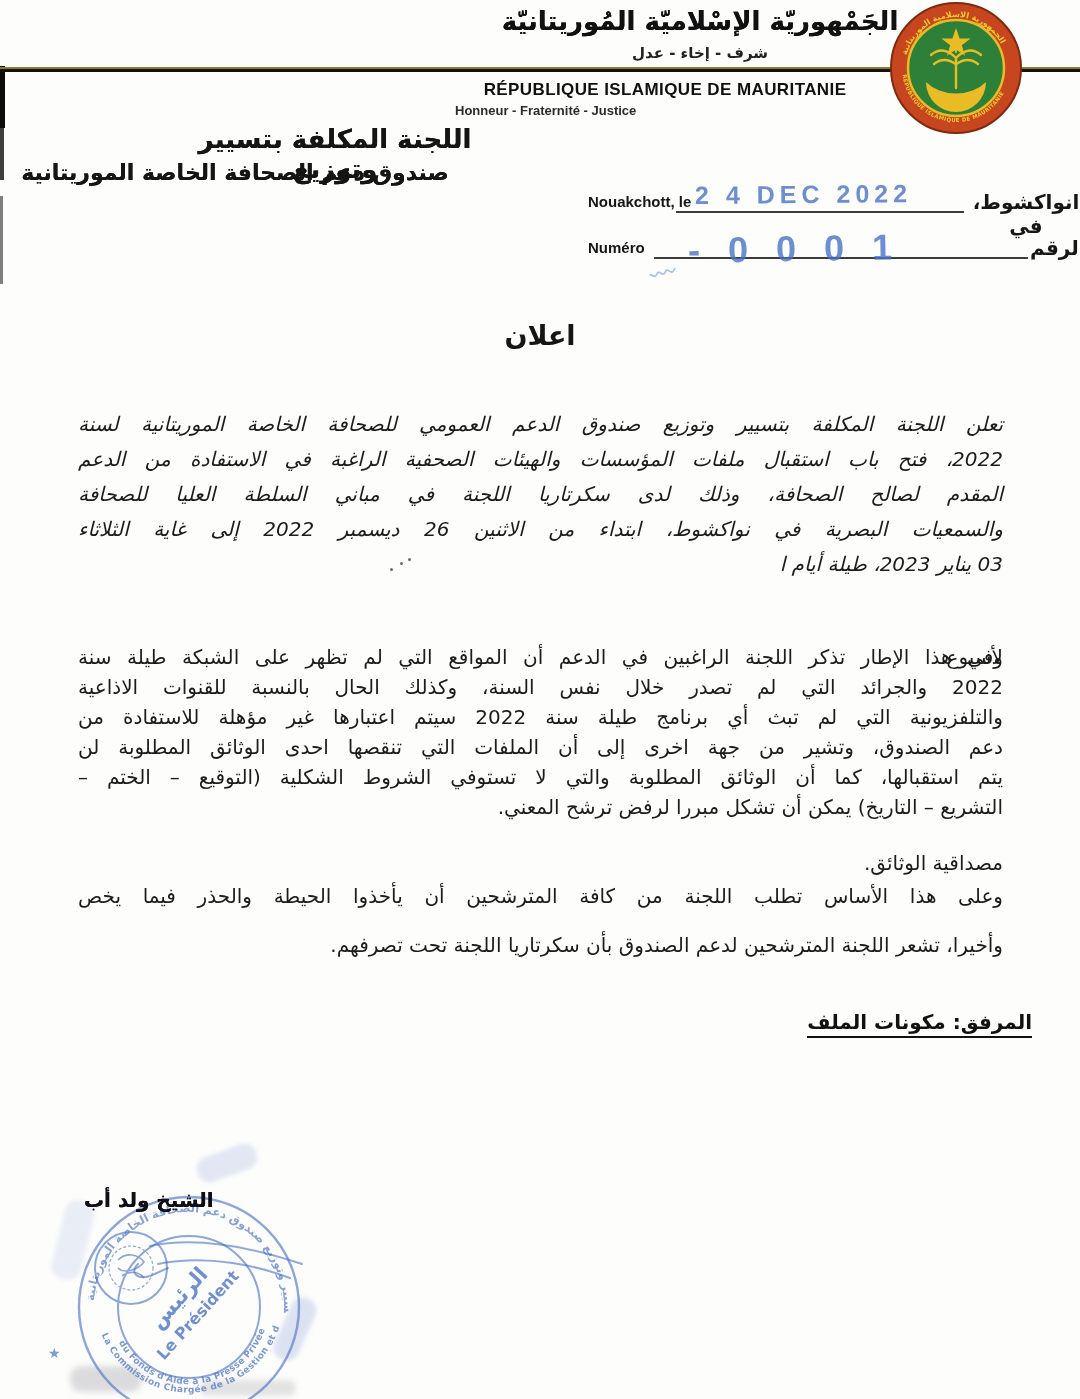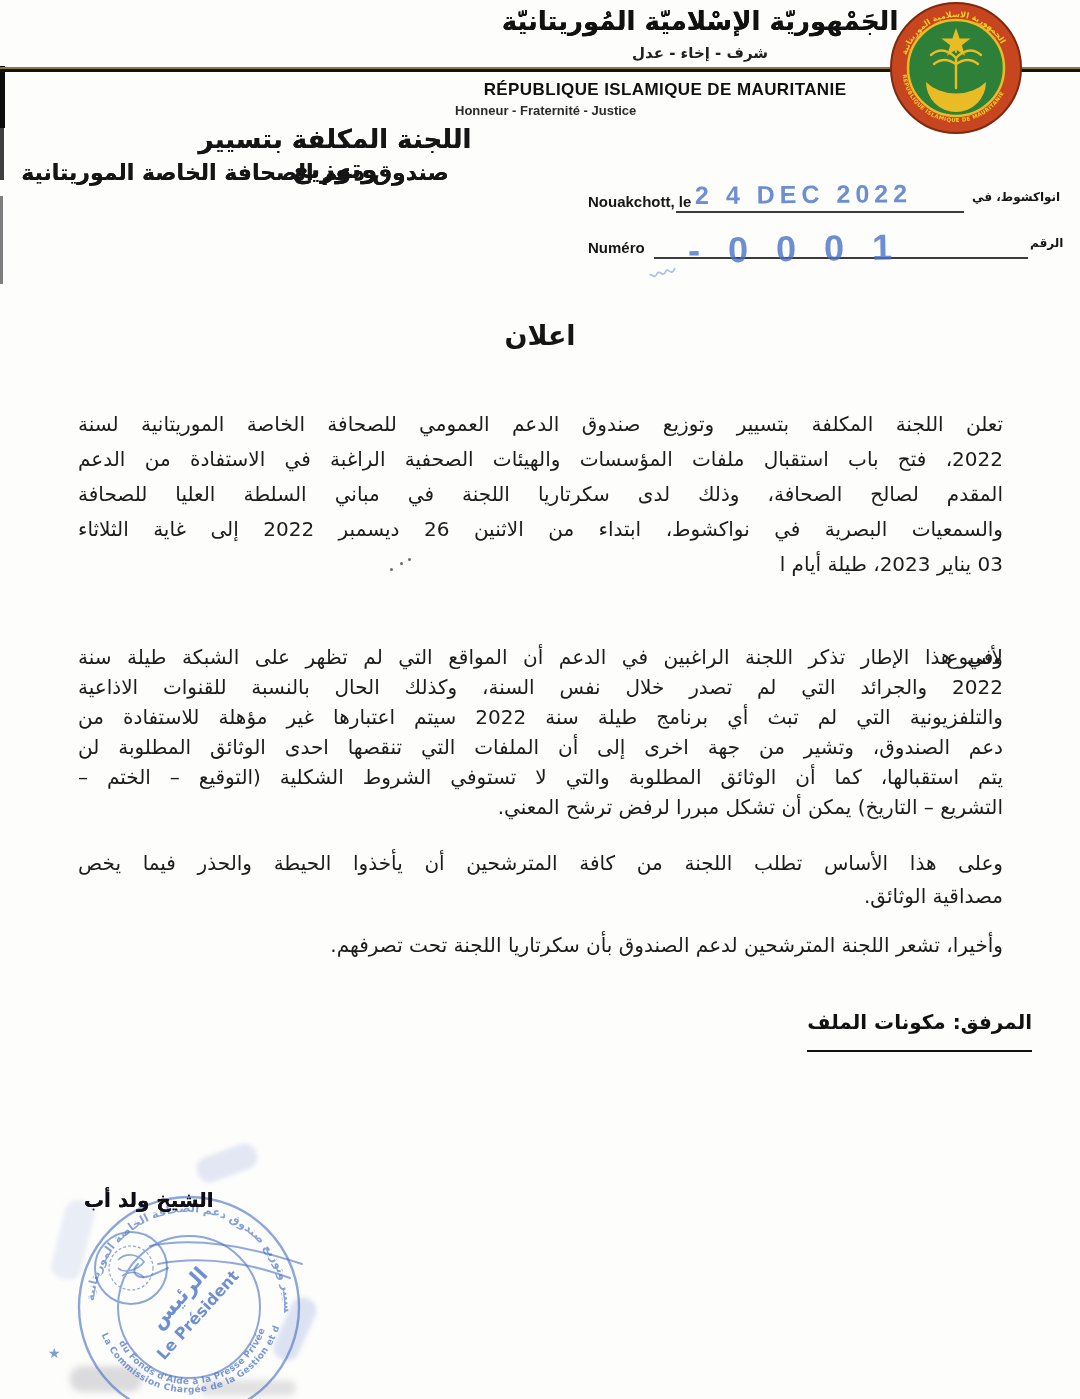--- a/index.html
+++ b/index.html
@@ -48,46 +48,46 @@
   .com-fr{
     position:absolute;left:0;top:200px;width:470px;text-align:center;
     font-family:"Liberation Sans",sans-serif;
     font-size:23px;line-height:32px;font-weight:400;color:#2e2e2e;
   }
   
   .ref-label-fr{
     position:absolute;font-family:"Liberation Sans",sans-serif;
     font-size:15px;font-weight:bold;color:#161616;
   }
-  .ref-label-ar{position:absolute;font-size:12px;direction:rtl;color:#161616;font-weight:bold;text-align:center;}
+  .ref-label-ar{position:absolute;font-size:20px;direction:rtl;color:#161616;font-weight:bold;text-align:center;}
   .ref-line{position:absolute;height:2px;background:#3c3c3c;}
   .stamp-blue{
     position:absolute;font-family:"Liberation Sans",sans-serif;font-weight:bold;
     color:rgba(72,114,196,.8);z-index:3;
   }
   .date-stamp{left:695px;top:180px;font-size:25px;letter-spacing:5px;transform:rotate(-.5deg);}
   .numero-stamp{left:688px;top:228px;font-size:36px;letter-spacing:9px;transform:rotate(-1deg);}
   .numero-flourish{left:648px;top:246px;font-size:28px;transform:rotate(-14deg);opacity:.55;}
   
   .doc-title{
     position:absolute;left:0;top:320px;width:1080px;text-align:center;
     font-size:27px;font-weight:600;direction:rtl;color:#151515;
   }
   .para{position:absolute;left:78px;width:925px;direction:rtl;font-size:20px;color:#1c1c1c;}
   .jline{text-align:justify;text-align-last:justify;text-justify:inter-word;}
   .jline.short{text-align-last:right;}
-  .p1{top:408px;}   .p1 .jline{height:35px;line-height:33px;}
+  .p1{top:408px;}   .p1 .jline{height:35px;line-height:33px;font-style:italic;}
   .p1tail{top:624px;margin-top:17px;} .p1tail .jline{height:35px;line-height:33px;}
   .p2{top:643px;}   .p2 .jline{height:30px;line-height:29px;}
   .p3{top:848px;}   .p3 .jline{height:33px;line-height:31px;}
   .p4{top:930px;}   .p4 .jline{height:33px;line-height:31px;}
   .attachment{
     position:absolute;right:48px;top:1010px;direction:rtl;
     font-size:20px;font-weight:bold;color:#111;
-    border-bottom:2px solid #111;padding-bottom:16px;
+    border-bottom:2px solid #111;padding-bottom:2px;
   }
   
   .edge-bar1{position:absolute;left:0;top:66px;width:5px;height:62px;background:#0c0c0c;}
   .edge-bar2{position:absolute;left:0;top:128px;width:4px;height:52px;background:#1c1c1c;opacity:.85;}
   .edge-bar3{position:absolute;left:0;top:196px;width:3px;height:88px;background:#2c2c2c;opacity:.6;}
   .noise-dots{position:absolute;left:388px;top:558px;width:26px;height:18px;}
   .noise-dots i{position:absolute;width:3px;height:3px;border-radius:50%;background:#6b6b6b;}
   .noise-dots i:nth-child(1){left:2px;top:10px;}
   .noise-dots i:nth-child(2){left:12px;top:4px;}
   .noise-dots i:nth-child(3){left:20px;top:0px;}
@@ -173,22 +173,22 @@
   <div class="para p2">
     <div class="jline">وفي هذا الإطار تذكر اللجنة الراغبين في الدعم أن المواقع التي لم تظهر على الشبكة طيلة سنة</div>
     <div class="jline">2022 والجرائد التي لم تصدر خلال نفس السنة، وكذلك الحال بالنسبة للقنوات الاذاعية</div>
     <div class="jline">والتلفزيونية التي لم تبث أي برنامج طيلة سنة 2022 سيتم اعتبارها غير مؤهلة للاستفادة من</div>
     <div class="jline">دعم الصندوق، وتشير من جهة اخرى إلى أن الملفات التي تنقصها احدى الوثائق المطلوبة لن</div>
     <div class="jline">يتم استقبالها، كما أن الوثائق المطلوبة والتي لا تستوفي الشروط الشكلية (التوقيع – الختم –</div>
     <div class="jline short">التشريع – التاريخ) يمكن أن تشكل مبررا لرفض ترشح المعني.</div>
   </div>
 
   <div class="para p3">
+    <div class="jline short">مصداقية الوثائق.</div>
     <div class="jline">وعلى هذا الأساس تطلب اللجنة من كافة المترشحين أن يأخذوا الحيطة والحذر فيما يخص</div>
-    <div class="jline short">مصداقية الوثائق.</div>
   </div>
 
   <div class="para p4">
     <div class="jline short">وأخيرا، تشعر اللجنة المترشحين لدعم الصندوق بأن سكرتاريا اللجنة تحت تصرفهم.</div>
   </div>
 
   <div class="attachment">المرفق: مكونات الملف</div>
 
   <div class="edge-bar1"></div>
   <div class="edge-bar2"></div>

